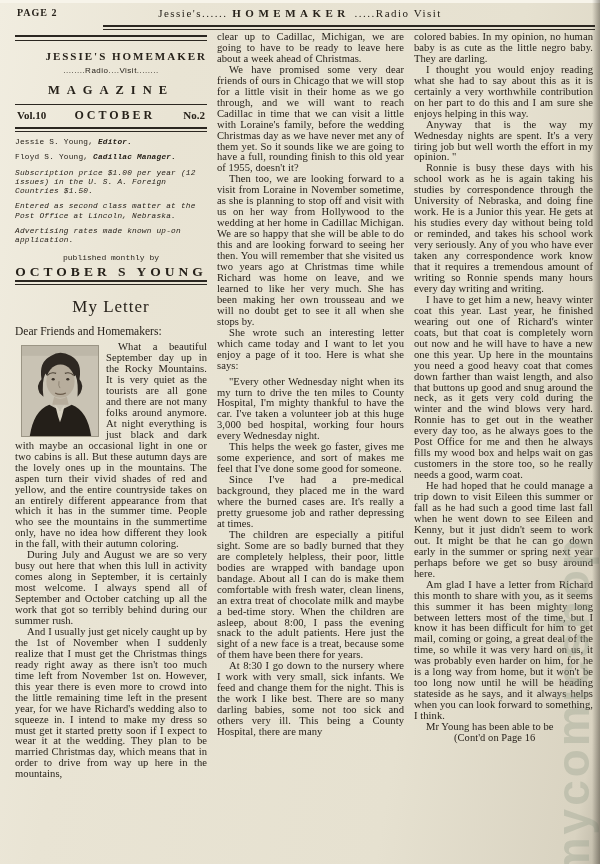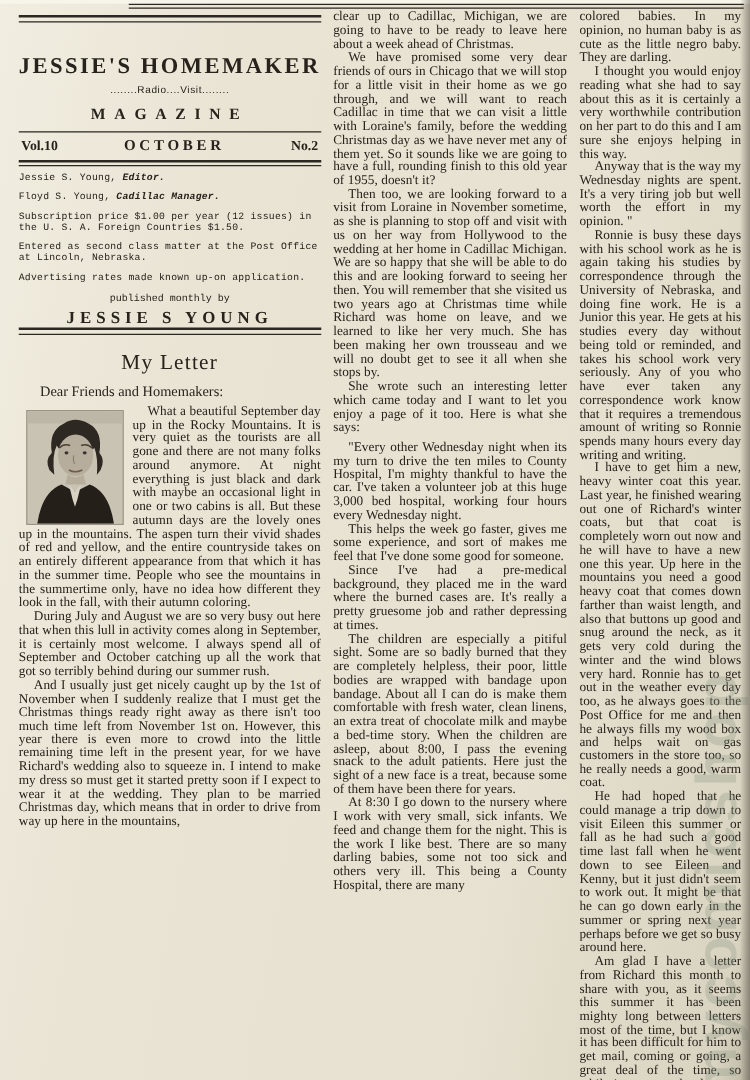--- a/index.html
+++ b/index.html
@@ -24,53 +24,61 @@
   .header-rule{margin:2px 5px 0 103px;border-top:2.5px solid var(--rule);border-bottom:1.5px solid var(--rule);height:2px;}
   
   .columns{display:flex;gap:10px;padding:2px 7px 0 15px;align-items:flex-start;}
   .col1{flex:0 0 192px;}
   .col2{flex:0 0 187px;}
   .col3{flex:1;min-width:0;}
   
   .masthead{margin-top:3px;}
   .rule2{border-top:2px solid var(--rule);border-bottom:1.5px solid var(--rule);height:2.5px;}
   .rule1{border-top:1.5px solid var(--rule);height:0;}
-  .mh-title{text-align:right;font-weight:bold;font-size:18px;letter-spacing:2px;margin-top:24px;white-space:nowrap;}
+  .mh-title{text-align:right;font-weight:bold;font-size:11px;letter-spacing:2px;margin-top:9px;white-space:nowrap;}
   .mh-sub{text-align:center;font-family:Liberation Sans, sans-serif;font-size:8px;letter-spacing:0.5px;margin-top:4px;white-space:nowrap;}
   .mh-mag{text-align:center;font-weight:bold;font-size:12.5px;letter-spacing:7px;margin:8px 0 6px;}
-  .vol-row{display:flex;justify-content:space-between;align-items:baseline;padding:3px 2px 4px;gap:44px;}
+  .vol-row{display:flex;justify-content:space-between;align-items:baseline;padding:3px 2px 4px;}
   .vol,.no{font-size:11px;font-weight:bold;}
   .month{font-weight:bold;font-size:12px;letter-spacing:3px;}
   .type-block{font-family:"Liberation Mono","DejaVu Sans Mono",monospace;font-size:7.8px;line-height:9.3px;margin:6px 0;letter-spacing:0.2px;}
   .type-block .role{font-style:italic;font-weight:bold;}
-  .type-ital{}
+  .type-ital{font-style:italic;}
   .pub-line{text-align:center;font-family:"Liberation Mono","DejaVu Sans Mono",monospace;font-size:8px;margin-top:7px;}
   .publisher{text-align:center;font-size:13.5px;letter-spacing:4px;margin-top:2px;font-weight:600;white-space:nowrap;}
   .address{display:flex;justify-content:space-between;font-size:11px;margin:1px 6px 4px;}
   
   .my-letter{text-align:center;font-size:17px;font-weight:normal;letter-spacing:1px;margin:12px 0 8px;}
-  .salutation{font-size:11.5px;margin:0 17px 5px;white-space:nowrap;}
+  .salutation{font-size:11.5px;margin:0 0 5px;white-space:nowrap;}
   
   .photo{float:left;width:78px;height:92px;margin:3px 7px 1px 6px;border:1px solid #9b9585;background:#c6c0b2;box-sizing:border-box;}
   .photo svg{display:block;width:100%;height:100%;}
   
   .p{font-size:10.6px;line-height:10.95px;text-align:justify;margin:0;letter-spacing:0.05px;}
   .ind{text-indent:12px;}
   .qgap{margin-top:5px;}
   .contd{text-indent:40px;text-align:left;font-size:10.5px;}
   
   .watermark{position:absolute;right:0px;bottom:-14px;writing-mode:vertical-rl;transform:rotate(180deg);
     font-family:"Liberation Sans","DejaVu Sans",sans-serif;font-size:46px;font-weight:bold;
     color:var(--watermark);opacity:0.32;letter-spacing:3px;pointer-events:none;white-space:nowrap;}
 </style>
 </head>
 <body>
 
 <div class="page">
 
+  <div class="header">
+    <span class="page-label">PAGE 2</span>
+    <div class="header-title">
+      <span class="ht-pre">Jessie's......</span>
+      <span class="ht-main">HOMEMAKER</span>
+      <span class="ht-suf">.....Radio Visit</span>
+    </div>
+  </div>
   <div class="header-rule"></div>
 
   <div class="columns">
 
     <div class="col1">
       <div class="masthead">
         <div class="rule2"></div>
         <div class="mh-title">JESSIE'S HOMEMAKER</div>
         <div class="mh-sub">........Radio....Visit........</div>
         <div class="mh-mag">MAGAZINE</div>
@@ -86,21 +94,21 @@
           <span class="role">Editor.</span>
         </div>
         <div class="type-block">
           <span>Floyd S. Young,</span>
           <span class="role">Cadillac Manager.</span>
         </div>
         <div class="type-block type-ital">Subscription price $1.00 per year (12 issues) in the U. S. A. Foreign Countries $1.50.</div>
         <div class="type-block type-ital">Entered as second class matter at the Post Office at Lincoln, Nebraska.</div>
         <div class="type-block type-ital">Advertising rates made known up-on application.</div>
         <div class="pub-line">published monthly by</div>
-        <div class="publisher">JESSIE S YOUNG</div>
+        <div class="publisher">OCTOBER S YOUNG</div>
         <div class="rule2"></div>
       </div>
 
       <div class="my-letter">My Letter</div>
       <div class="salutation">Dear Friends and Homemakers:</div>
 
       <div class="photo">
         <svg viewBox="0 0 78 92" preserveAspectRatio="none">
           <rect x="0" y="0" width="78" height="92" fill="#c9c3b4"></rect>
           <rect x="0" y="0" width="78" height="10" fill="#bdb7a8"></rect>

